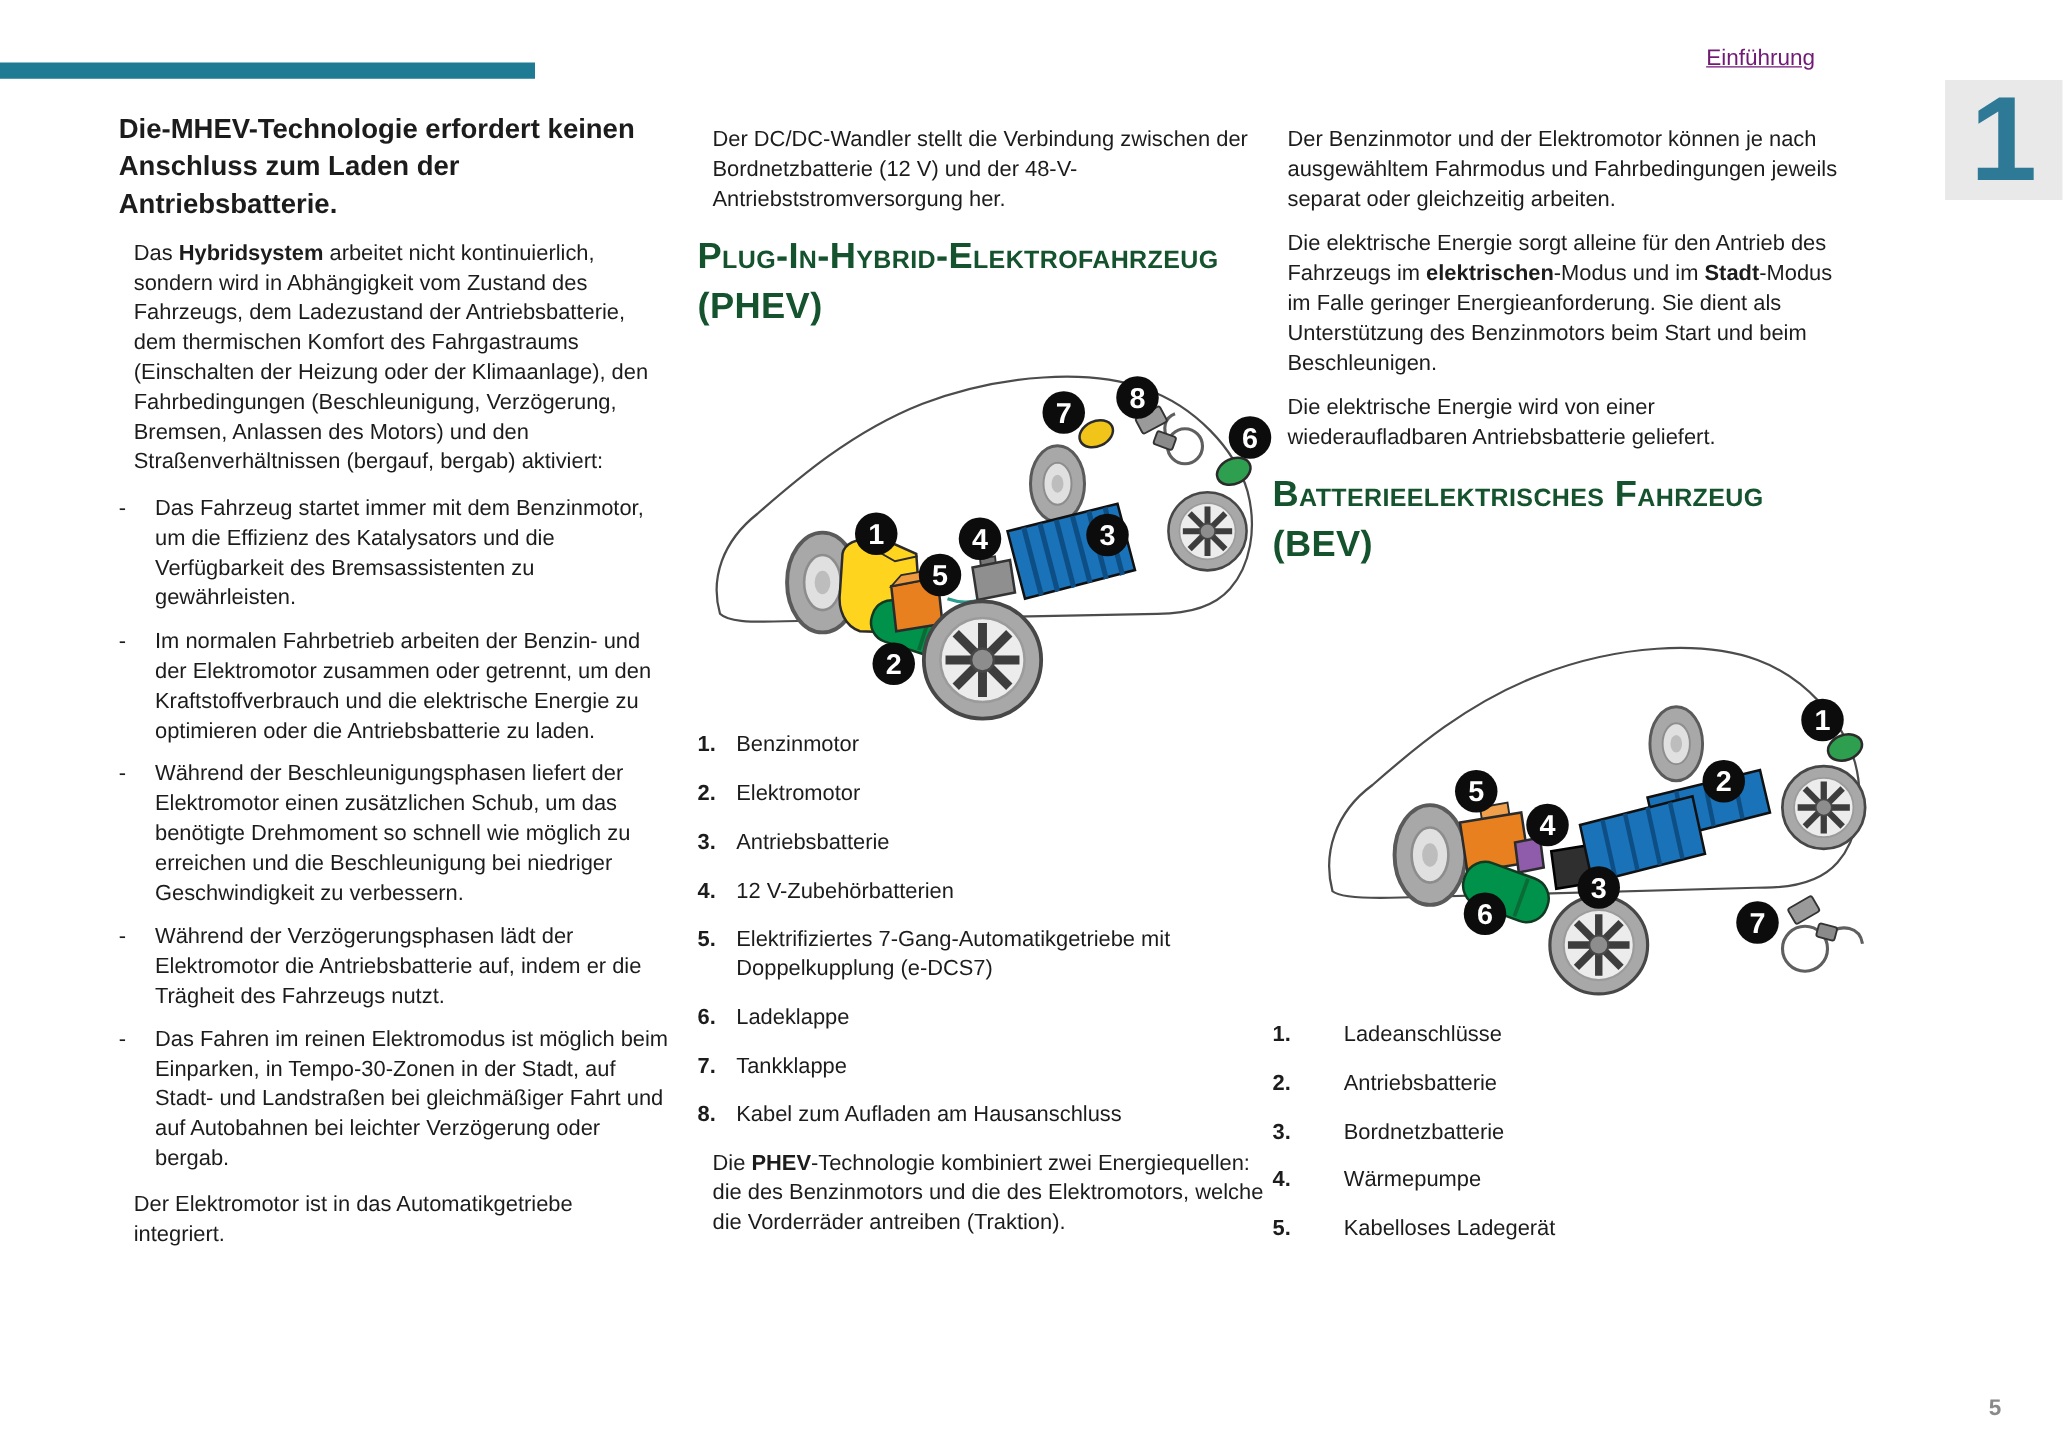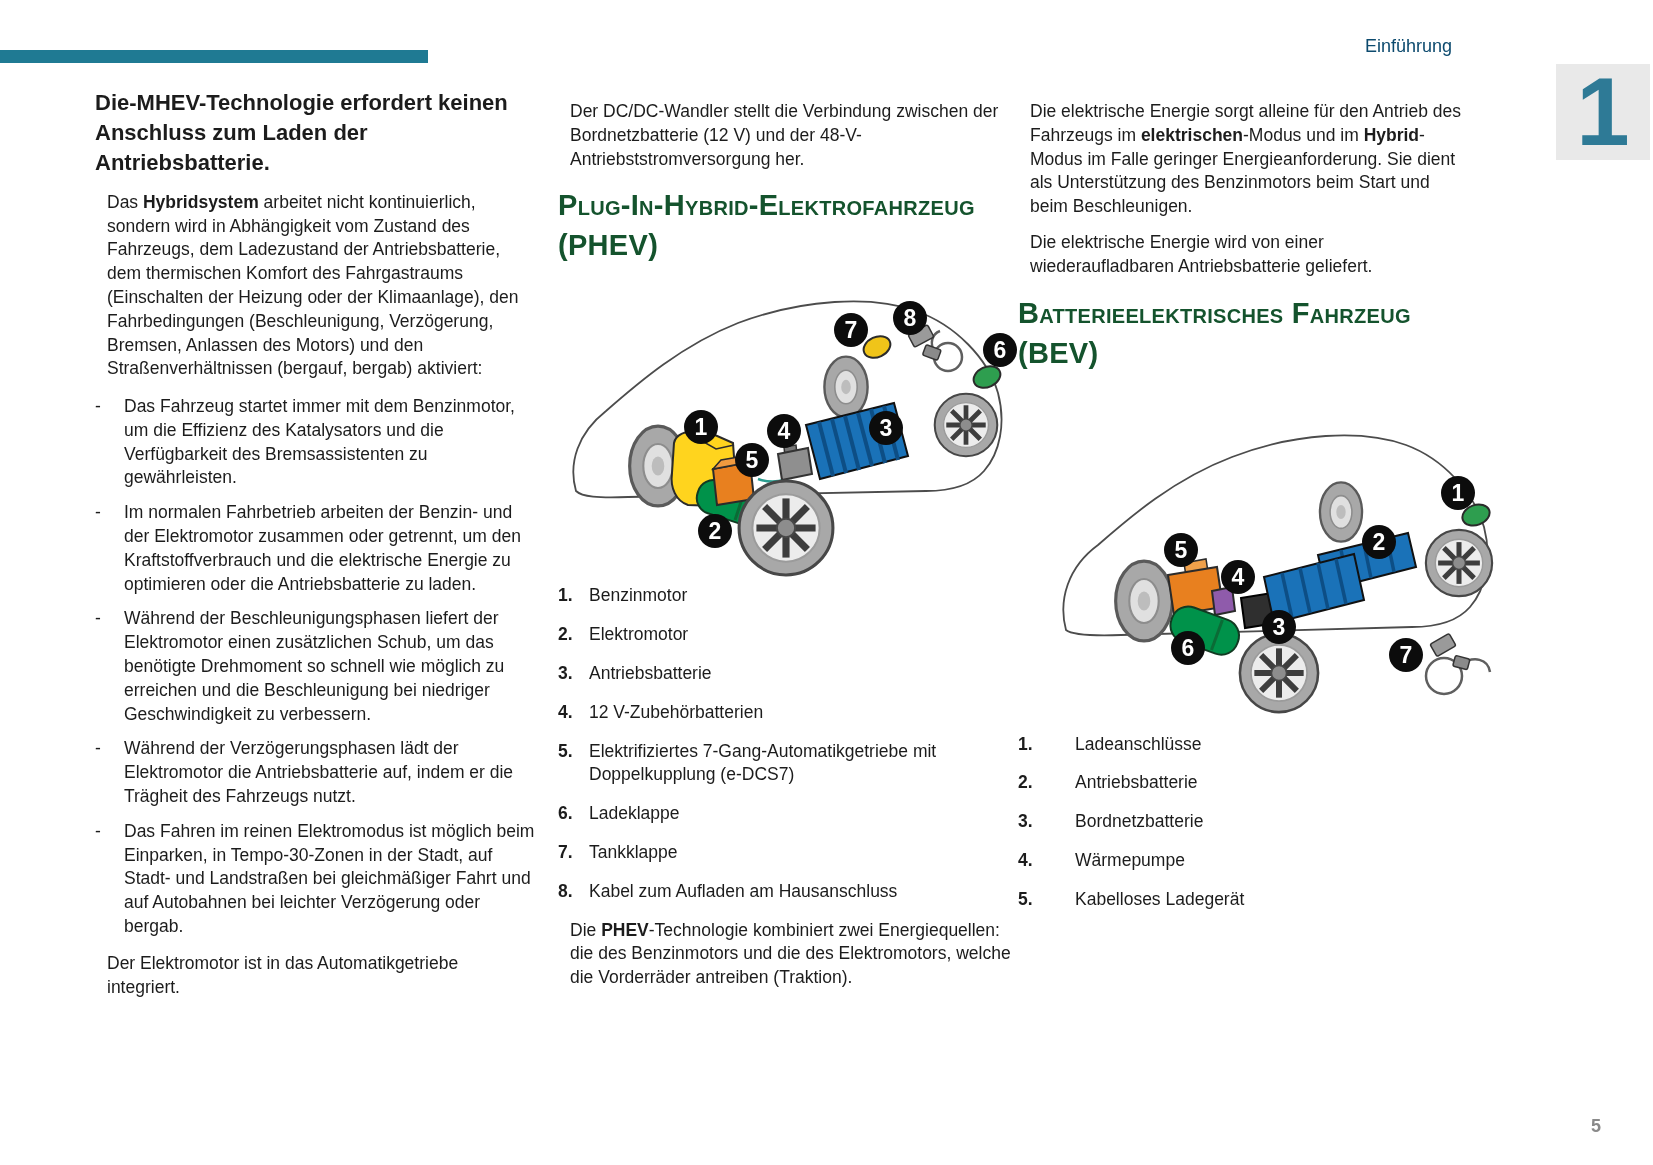--- a/index.html
+++ b/index.html
@@ -2,21 +2,21 @@
 <html><head>
 <meta charset="utf-8">
 <style>
   html,body { margin:0; padding:0; background:#fff; }
   .page {
     position:relative; width:1653px; height:1165px; background:#ffffff;
     font-family:"Liberation Sans", sans-serif; color:#1c1c1c; overflow:hidden;
     -webkit-font-smoothing:antialiased;
   }
   .topbar { position:absolute; left:0; top:50px; width:428px; height:13px; background:#1f7a93; }
-  .section-label { position:absolute; top:36px; right:201px; font-size:18px; color:#0c4a6e; }
+  .section-label { position:absolute; top:36px; right:201px; font-size:18px; color:#701a75;text-decoration:underline; }
   .chapter-tab { position:absolute; left:1556px; top:64px; width:94px; height:96px; background:#e9e9e9;
     display:flex; align-items:center; justify-content:center; }
   .chapter-num { font-size:96px; font-weight:bold; line-height:1; color:#2e7a96; }
   .page-num { position:absolute; right:52px; bottom:28px; font-size:18px; font-weight:bold; color:#8a8a8a; }
 
   .col { position:absolute; top:88px; font-size:17.5px; line-height:1.36; }
   .col-left  { left:95px;  width:444px; }
   .col-mid   { left:558px; width:465px; }
   .col-right { left:1018px; width:465px; }
 
@@ -222,21 +222,22 @@
       <div class="legend-row">
         <span class="num">8.</span>
         <span>Kabel zum Aufladen am Hausanschluss</span>
         </div>
     </div>
 
     <p class="gap-top"><span>Die </span><b>PHEV</b><span>-Technologie kombiniert zwei Energiequellen: die des Benzinmotors und die des Elektromotors, welche die Vorderräder antreiben (Traktion).</span></p>
   </div>
 
   <div class="col col-right">
-    <p><span>Die elektrische Energie sorgt alleine für den Antrieb des Fahrzeugs im </span><b>elektrischen</b><span>-Modus und im </span><b>Hybrid</b><span>-Modus im Falle geringer Energieanforderung. Sie dient als Unterstützung des Benzinmotors beim Start und beim Beschleunigen.</span></p>
+    <p><span>Der Benzinmotor und der Elektromotor können je nach ausgewähltem Fahrmodus und Fahrbedingungen jeweils separat oder gleichzeitig arbeiten.</span></p>
+    <p><span>Die elektrische Energie sorgt alleine für den Antrieb des Fahrzeugs im </span><b>elektrischen</b><span>-Modus und im </span><b>Stadt</b><span>-Modus im Falle geringer Energieanforderung. Sie dient als Unterstützung des Benzinmotors beim Start und beim Beschleunigen.</span></p>
     <p><span>Die elektrische Energie wird von einer wiederaufladbaren Antriebsbatterie geliefert.</span></p>
     <h2 class="caps">Batterieelektrisches Fahrzeug (BEV)</h2>
 
     <svg class="diagram bev-svg" viewBox="0 0 465 320" aria-hidden="true">
       <path d="M30,235 C22,205 32,172 62,150 C94,122 138,84 196,62 C258,38 326,34 370,50 C408,64 438,98 448,132 C456,162 450,194 434,212 C420,228 398,232 376,232 L85,240 C55,241 36,240 30,235 Z" fill="#ffffff" stroke="#4c4c4c" stroke-width="1.8"></path>
 
       <use href="#wheel-donut" transform="translate(108,206) scale(1.05)"></use>
       <use href="#wheel-donut" transform="translate(305,117) scale(0.78)"></use>
 
       <g>

